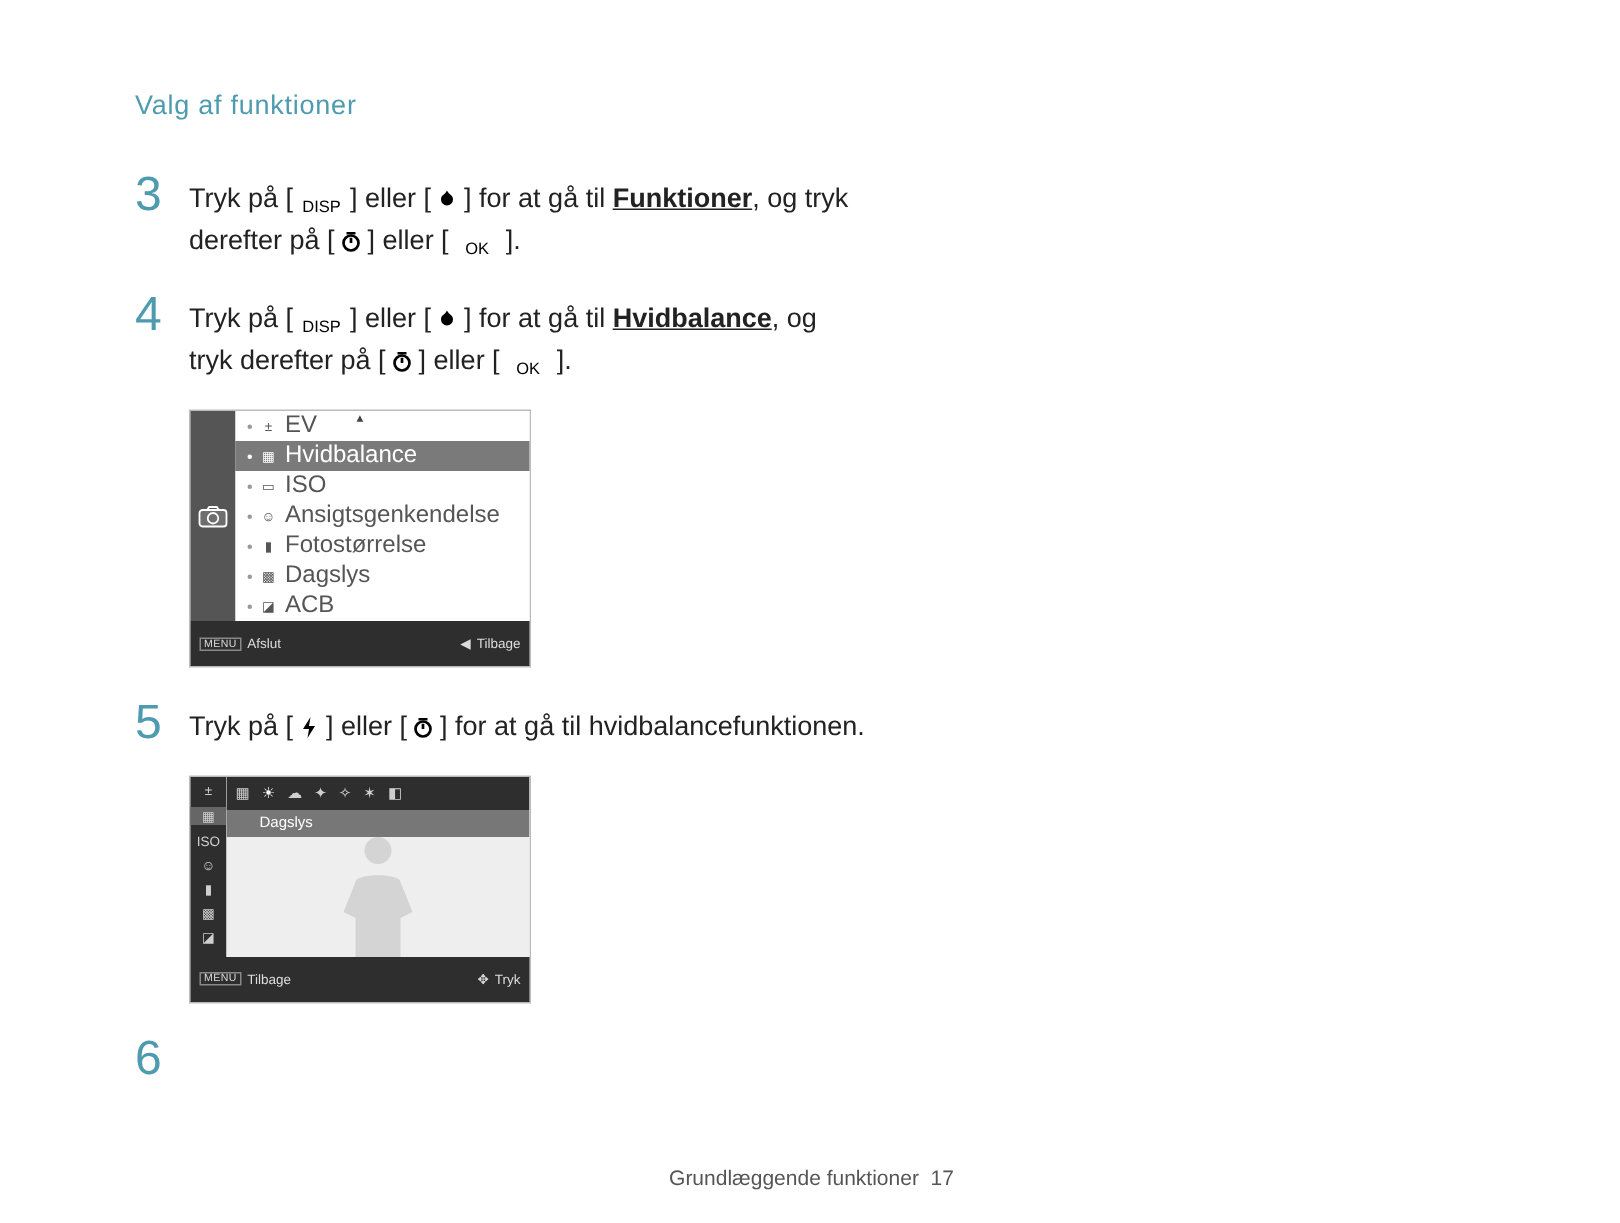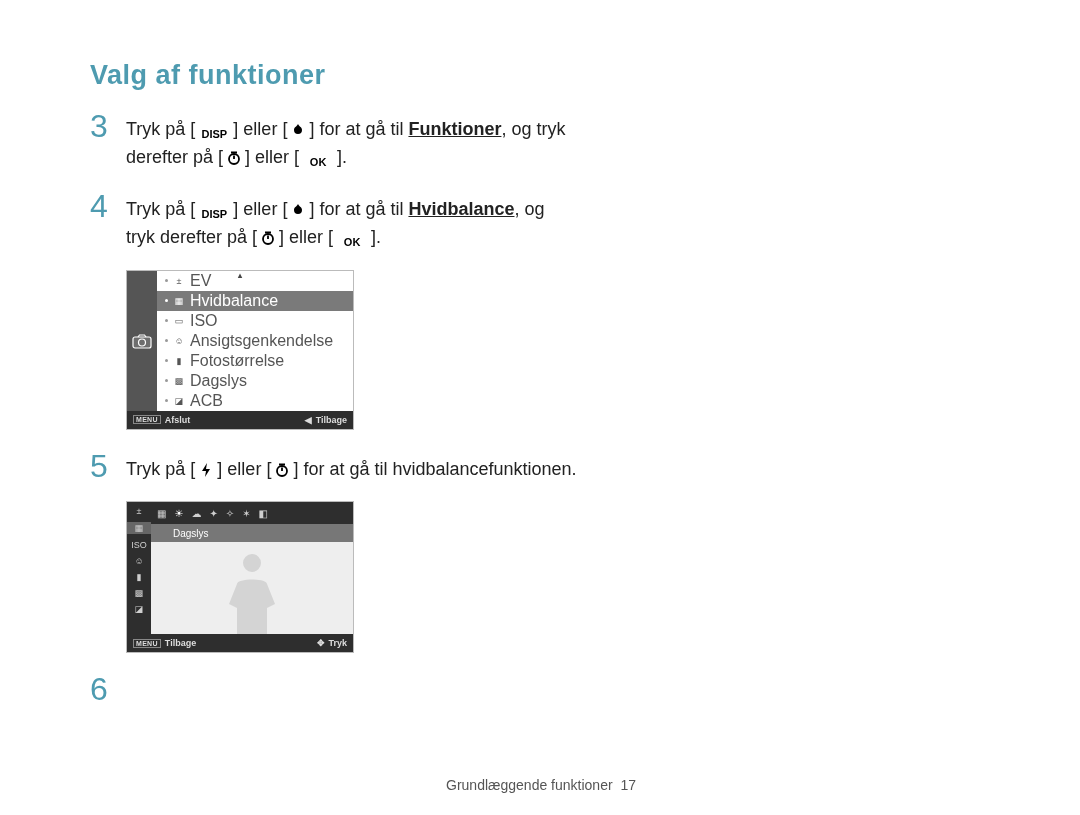--- a/index.html
+++ b/index.html
@@ -13,23 +13,23 @@
   }
   .page {
     position: relative;
     width: 1080px;
     height: 815px;
     box-sizing: border-box;
     padding: 60px 90px 40px 90px;
   }
   .section-title {
     color: #4e9bb0;
-    font-size: 27px;
-    font-weight: 700;
-    margin-bottom: 19px;
+    font-size: 18px;
+    font-weight: 400;
+    margin-bottom: 32px;
     letter-spacing: 0.5px;
   }
   .step {
     display: flex;
     align-items: flex-start;
     margin-bottom: 18px;
   }
   .step-number {
     color: #4e9bb0;
     font-size: 32px;
@@ -50,21 +50,21 @@
   }
   .inline-icon {
     display: inline-flex;
     align-items: center;
     justify-content: center;
     height: 18px;
     min-width: 38px;
     padding: 0 3px;
     box-sizing: border-box;
     font-size: 11px;
-    font-weight: 700;
+    font-weight: 400;
     line-height: 18px;
     vertical-align: -3px;
     color: #000;
   }
   .inline-icon.sq {
     min-width: 22px;
   }
   .inline-icon svg {
     display: block;
   }
@@ -126,29 +126,28 @@
     display: inline-flex;
     justify-content: center;
     font-size: 9px;
     color: inherit;
   }
   .cam-row .label {
     flex: 1;
     font-size: 16px;
   }
   .cam-footer {
-    height: 18px;
+    height: 30px;
     background: #2e2e2e;
     color: #ddd;
     display: flex;
     align-items: center;
     font-size: 9px;
     padding: 0 6px;
     justify-content: space-between;
-    font-weight: bold;
   }
   .cam-footer .left, .cam-footer .right {
     display: flex;
     align-items: center;
     gap: 4px;
   }
   .cam-footer .tag {
     border: 1px solid #888;
     padding: 0 2px;
     font-size: 7px;

